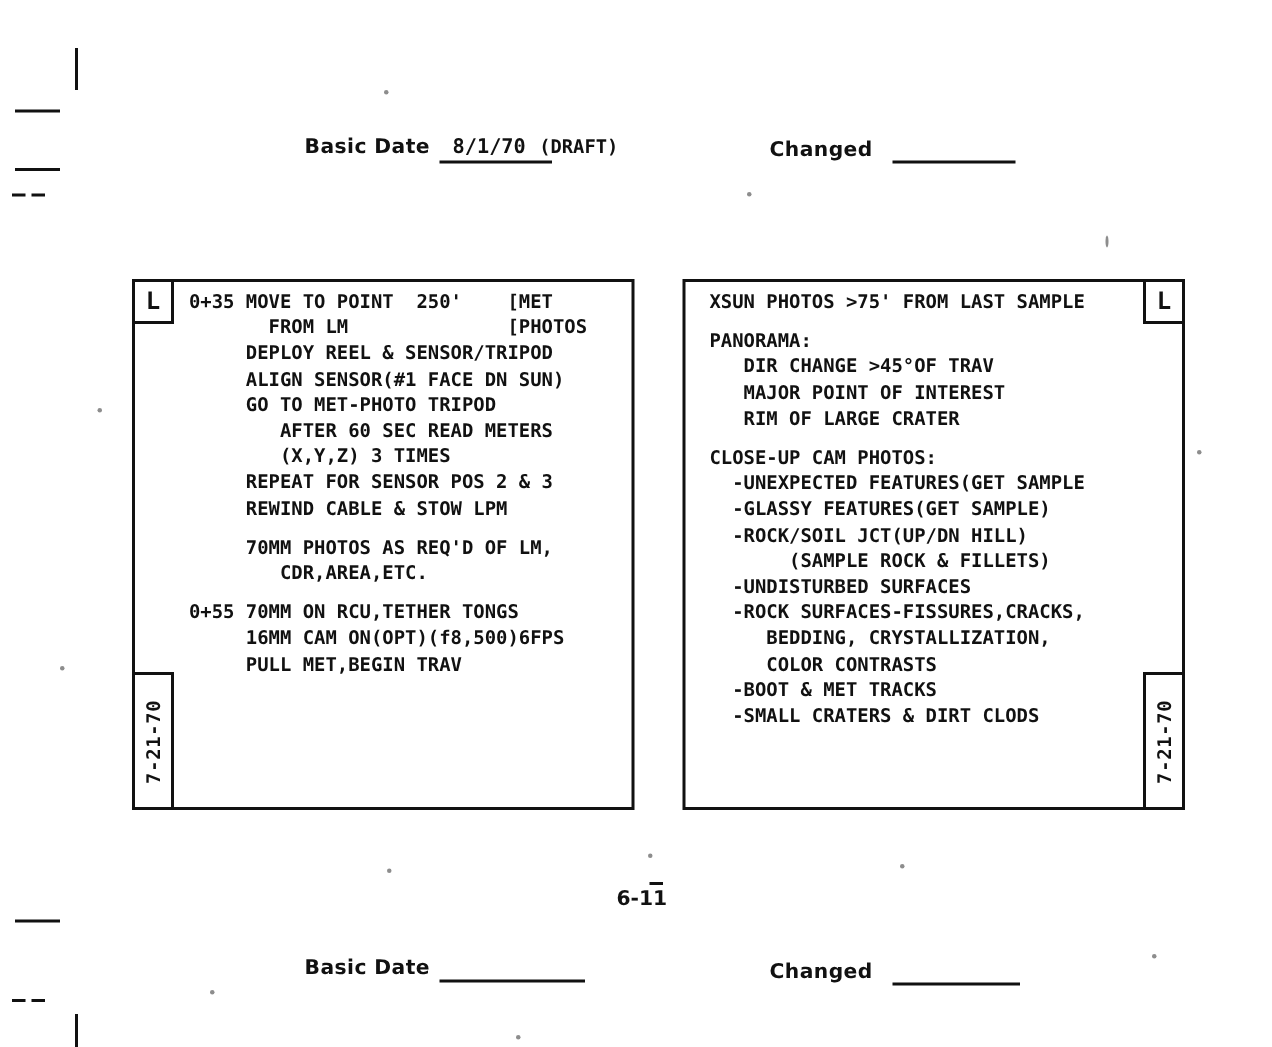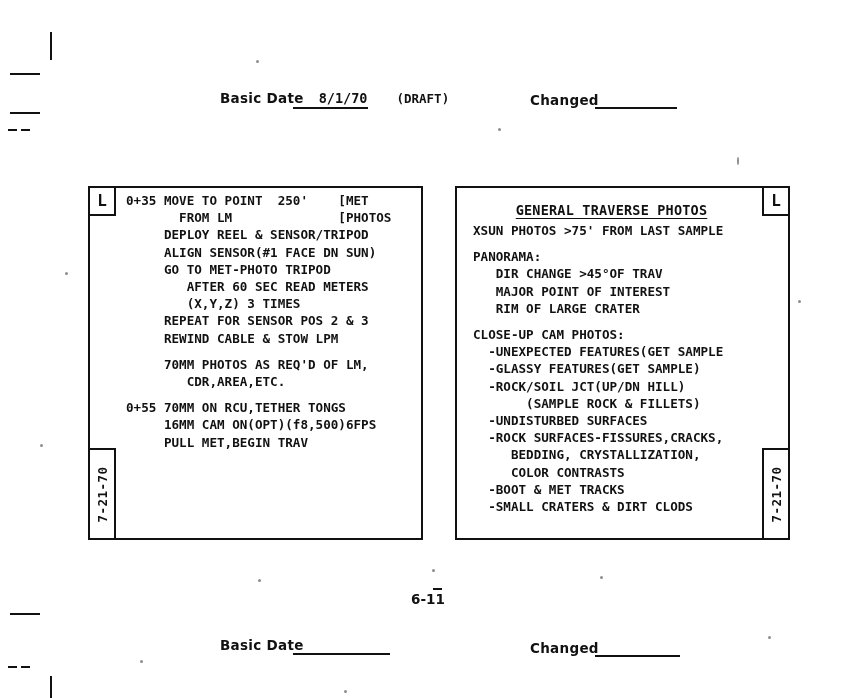--- a/index.html
+++ b/index.html
@@ -39,21 +39,20 @@
     font-family: "DejaVu Sans", sans-serif;
     font-weight: bold;
     font-size: 13.5px;
     letter-spacing: 0.3px;
     white-space: nowrap;
   }
   .lbl {
     font-family: "DejaVu Sans", sans-serif;
     font-weight: bold;
     font-size: 13.5px;
-    margin-left: 17px;
   }
   .handwrite {
     font-family: "DejaVu Sans Mono", monospace;
     font-size: 13.5px;
     font-weight: bold;
     letter-spacing: 0;
     text-align: center;
   }
   .draft {
     font-family: "DejaVu Sans Mono", monospace;
@@ -177,21 +176,21 @@
   <div class="speck" style="left:600px; top:576px; width:3px; height:3px;"></div>
   <div class="speck" style="left:258px; top:579px; width:3px; height:3px;"></div>
   <div class="speck" style="left:768px; top:636px; width:3px; height:3px;"></div>
   <div class="speck" style="left:140px; top:660px; width:3px; height:3px;"></div>
   <div class="speck" style="left:344px; top:690px; width:3px; height:3px;"></div>
   <div class="speck" style="left:88px; top:188px; width:2px; height:2px;"></div>
 
   <div class="label-row" style="left:203px; top:90px;">
     <span class="lbl">Basic Date</span>
     <span class="handwrite" style="margin-left:10px;">8/1/70</span>
-    <span class="draft" style="margin-left:24px;">(DRAFT)</span>
+    <span class="draft" style="margin-left:4px;">(DRAFT)</span>
   </div>
   <div class="crop-mark" style="left:293px; top:107px; width:75px; height:2px;"></div>
 
   <div class="label-row" style="left:513px; top:92px;">
     <span class="lbl">Changed</span>
     <span class="handwrite"></span>
   </div>
   <div class="crop-mark" style="left:595px; top:107px; width:82px; height:2px;"></div>
 
   <div class="card" style="left:88px; top:186px; width:335px; height:354px;">
@@ -203,21 +202,20 @@
       <div class="card-body" style="padding-left:8px;" id="card0body"><div>0+35 MOVE TO POINT  250'    [MET</div><div>       FROM LM              [PHOTOS</div><div>     DEPLOY REEL &amp; SENSOR/TRIPOD</div><div>     ALIGN SENSOR(#1 FACE DN SUN)</div><div>     GO TO MET-PHOTO TRIPOD</div><div>        AFTER 60 SEC READ METERS</div><div>        (X,Y,Z) 3 TIMES</div><div>     REPEAT FOR SENSOR POS 2 &amp; 3</div><div>     REWIND CABLE &amp; STOW LPM</div><div class="blankline"></div><div>     70MM PHOTOS AS REQ'D OF LM,</div><div>        CDR,AREA,ETC.</div><div class="blankline"></div><div>0+55 70MM ON RCU,TETHER TONGS</div><div>     16MM CAM ON(OPT)(f8,500)6FPS</div><div>     PULL MET,BEGIN TRAV</div></div>
     </div>
   </div>
 
   <div class="card" style="left:455px; top:186px; width:335px; height:354px;">
     <div class="card-tab tab-right">L</div>
     <div class="card-spine spine-right">
       <span class="spine-text">7-21-70</span>
     </div>
     <div class="card-inner" style="left:6px; right:28px;">
-      <div class="card-title">GENERAL TRAVERSE PHOTOS</div>
       <div class="card-body" style="padding-left:10px;" id="card1body"><div>XSUN PHOTOS &gt;75' FROM LAST SAMPLE</div><div class="blankline"></div><div>PANORAMA:</div><div>   DIR CHANGE &gt;45°OF TRAV</div><div>   MAJOR POINT OF INTEREST</div><div>   RIM OF LARGE CRATER</div><div class="blankline"></div><div>CLOSE-UP CAM PHOTOS:</div><div>  -UNEXPECTED FEATURES(GET SAMPLE</div><div>  -GLASSY FEATURES(GET SAMPLE)</div><div>  -ROCK/SOIL JCT(UP/DN HILL)</div><div>       (SAMPLE ROCK &amp; FILLETS)</div><div>  -UNDISTURBED SURFACES</div><div>  -ROCK SURFACES-FISSURES,CRACKS,</div><div>     BEDDING, CRYSTALLIZATION,</div><div>     COLOR CONTRASTS</div><div>  -BOOT &amp; MET TRACKS</div><div>  -SMALL CRATERS &amp; DIRT CLODS</div></div>
     </div>
   </div>
 
   <div class="page-num" style="left:411px; top:591px;">
     <span class="dash-over">6-11</span>
   </div>
 
   <div class="label-row" style="left:203px; top:637px;">
     <span class="lbl">Basic Date</span>

